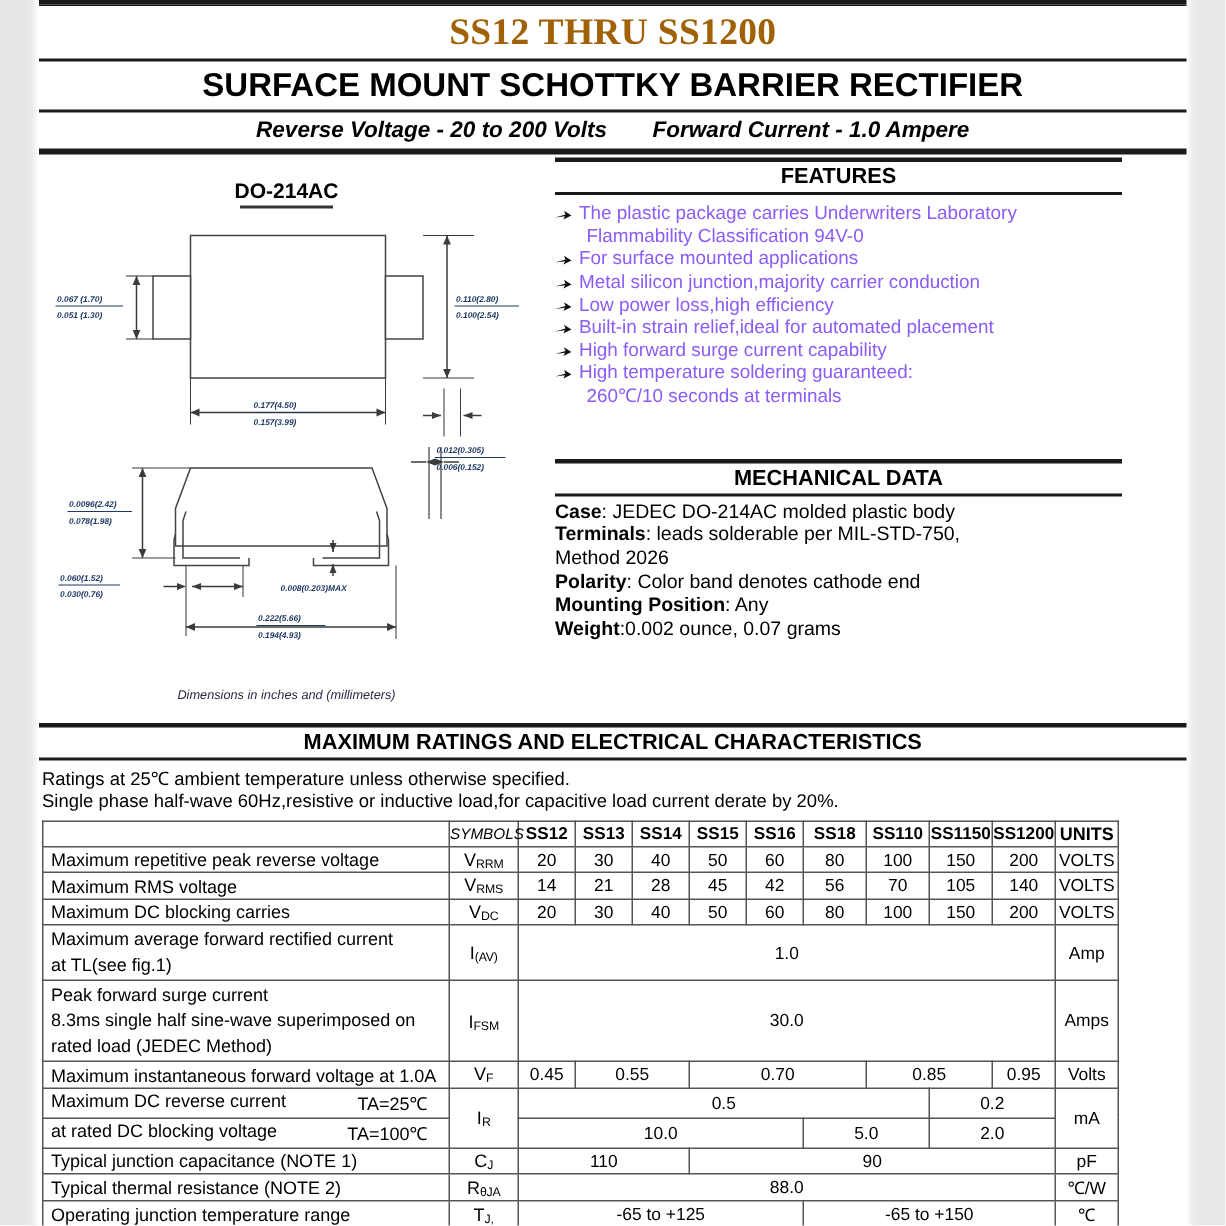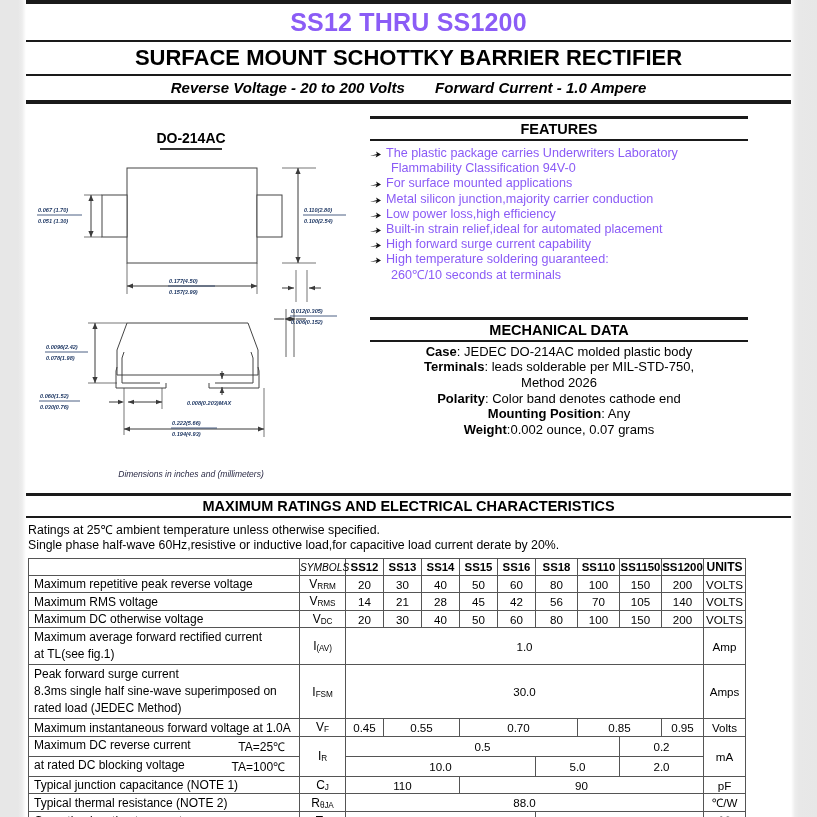--- a/index.html
+++ b/index.html
@@ -32,22 +32,23 @@
     border-top: 3px solid #1a1a1a;
     border-bottom: 1px solid #1a1a1a;
     height: 0;
   }
   .hdr-rule.thin { border-top: 2px solid #1a1a1a; border-bottom: none; }
   .title-main {
     text-align: center;
     font-size: 25px;
     font-weight: bold;
     letter-spacing: .2px;
-    color: #8b5cf6;
+    color: #a16207;
     padding: 4px 0 3px;
+    font-family: Liberation Serif, serif;
   }
   .title-sub {
     text-align: center;
     font-size: 22px;
     font-weight: bold;
     color: #000;
     padding: 3px 0 3px;
   }
   .title-sub2 {
     text-align: center;
@@ -55,21 +56,21 @@
     font-style: italic;
     font-weight: bold;
     color: #000;
     padding: 3px 0 4px;
   }
   .title-sub2 .gap { display:inline-block; width: 22px; }
 
   
   .columns {
     display: flex;
-    margin-top: 12px;
+    margin-top: 2px;
   }
   .col-left { width: 330px; position: relative; }
   .col-right { width: 378px; margin-left: 14px; }
 
   
   .sec {
     border-top: 3px solid #1a1a1a;
     border-bottom: 2px solid #1a1a1a;
     text-align: center;
     font-size: 14.5px;
@@ -94,21 +95,20 @@
   }
   ul.feat li .l2 { display:block; padding-left: 5px; }
 
   
   .mech { margin-top: 2px; }
   .mech p {
     margin: 0;
     font-size: 13px;
     line-height: 15.6px;
     color: #000;
-    text-align: center;
   }
   .mech b { font-weight: bold; }
 
   
   .draw-title {
     text-align: center;
     font-weight: bold;
     font-size: 14px;
     margin: 10px 0 0 0;
     padding-top: 4px;
@@ -468,21 +468,21 @@
           <td>45</td>
           <td>42</td>
           <td>56</td>
           <td>70</td>
           <td>105</td>
           <td>140</td>
           <td>VOLTS</td>
         </tr>
 
         <tr>
-          <td class="lbl">Maximum DC otherwise voltage</td>
+          <td class="lbl">Maximum DC blocking carries</td>
           <td class="sym"><span>V</span><span class="sub">DC</span></td>
           <td>20</td>
           <td>30</td>
           <td>40</td>
           <td>50</td>
           <td>60</td>
           <td>80</td>
           <td>100</td>
           <td>150</td>
           <td>200</td>

